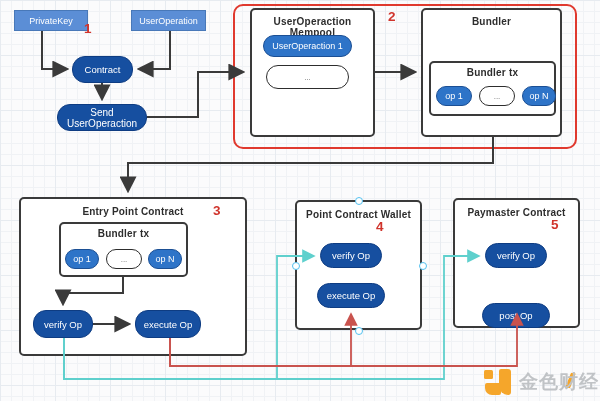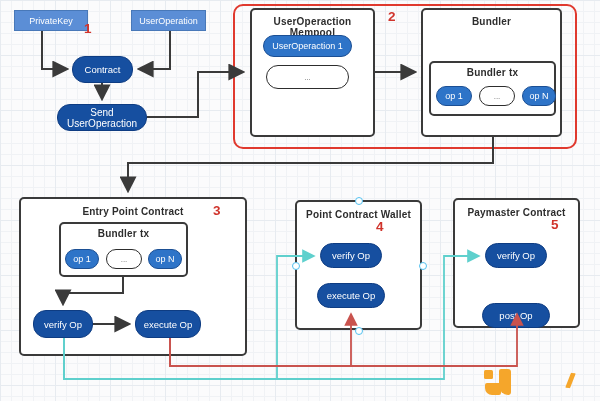--- a/index.html
+++ b/index.html
@@ -128,15 +128,16 @@
     <polyline class="wR" points="170,338 170,366 517,366 517,315" marker-end="url(#mR)"></polyline>
   </svg>
 
   <div class="abs logo" style="left:484px;top:369px;">
     <div class="logo-icon">
       <div class="logo-sq"></div>
       <div class="logo-foot"></div>
       <div class="logo-bar"></div>
     </div>
     <div class="logo-accent" style="left:84px;top:4px;"></div>
+    <div class="logo-text">金色财经</div>
   </div>
 
 </div>
 
 </body></html>

